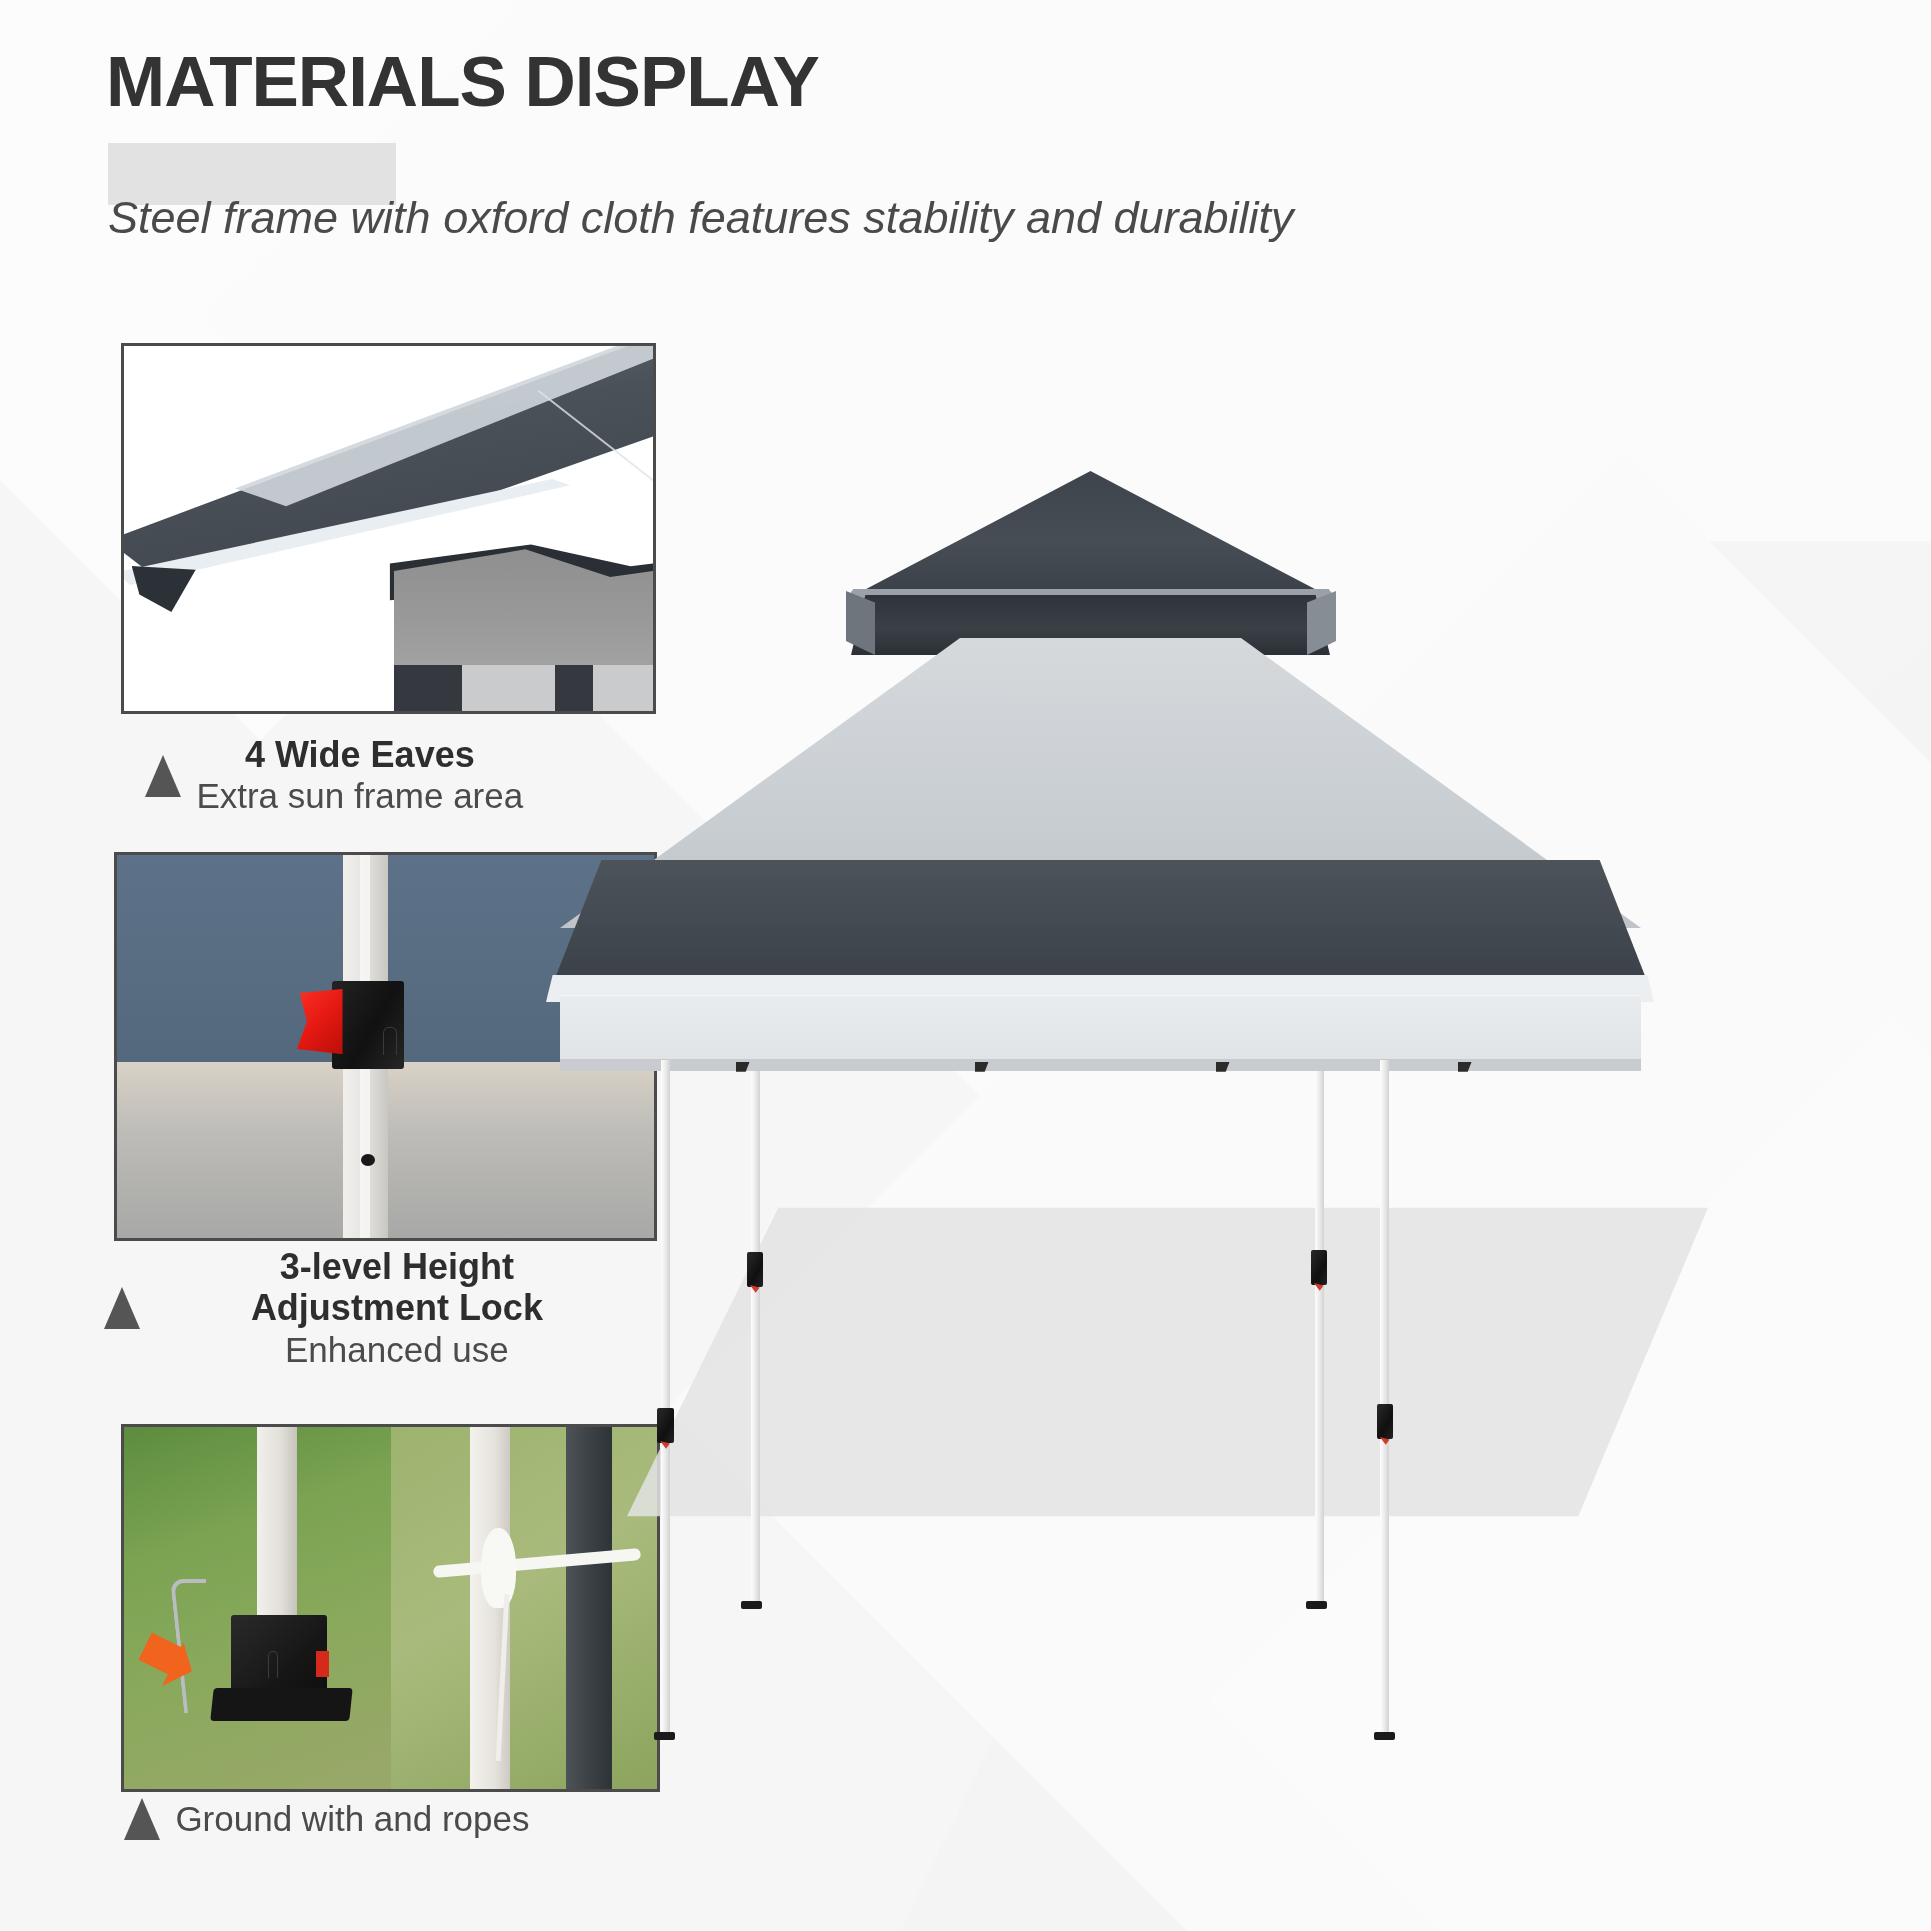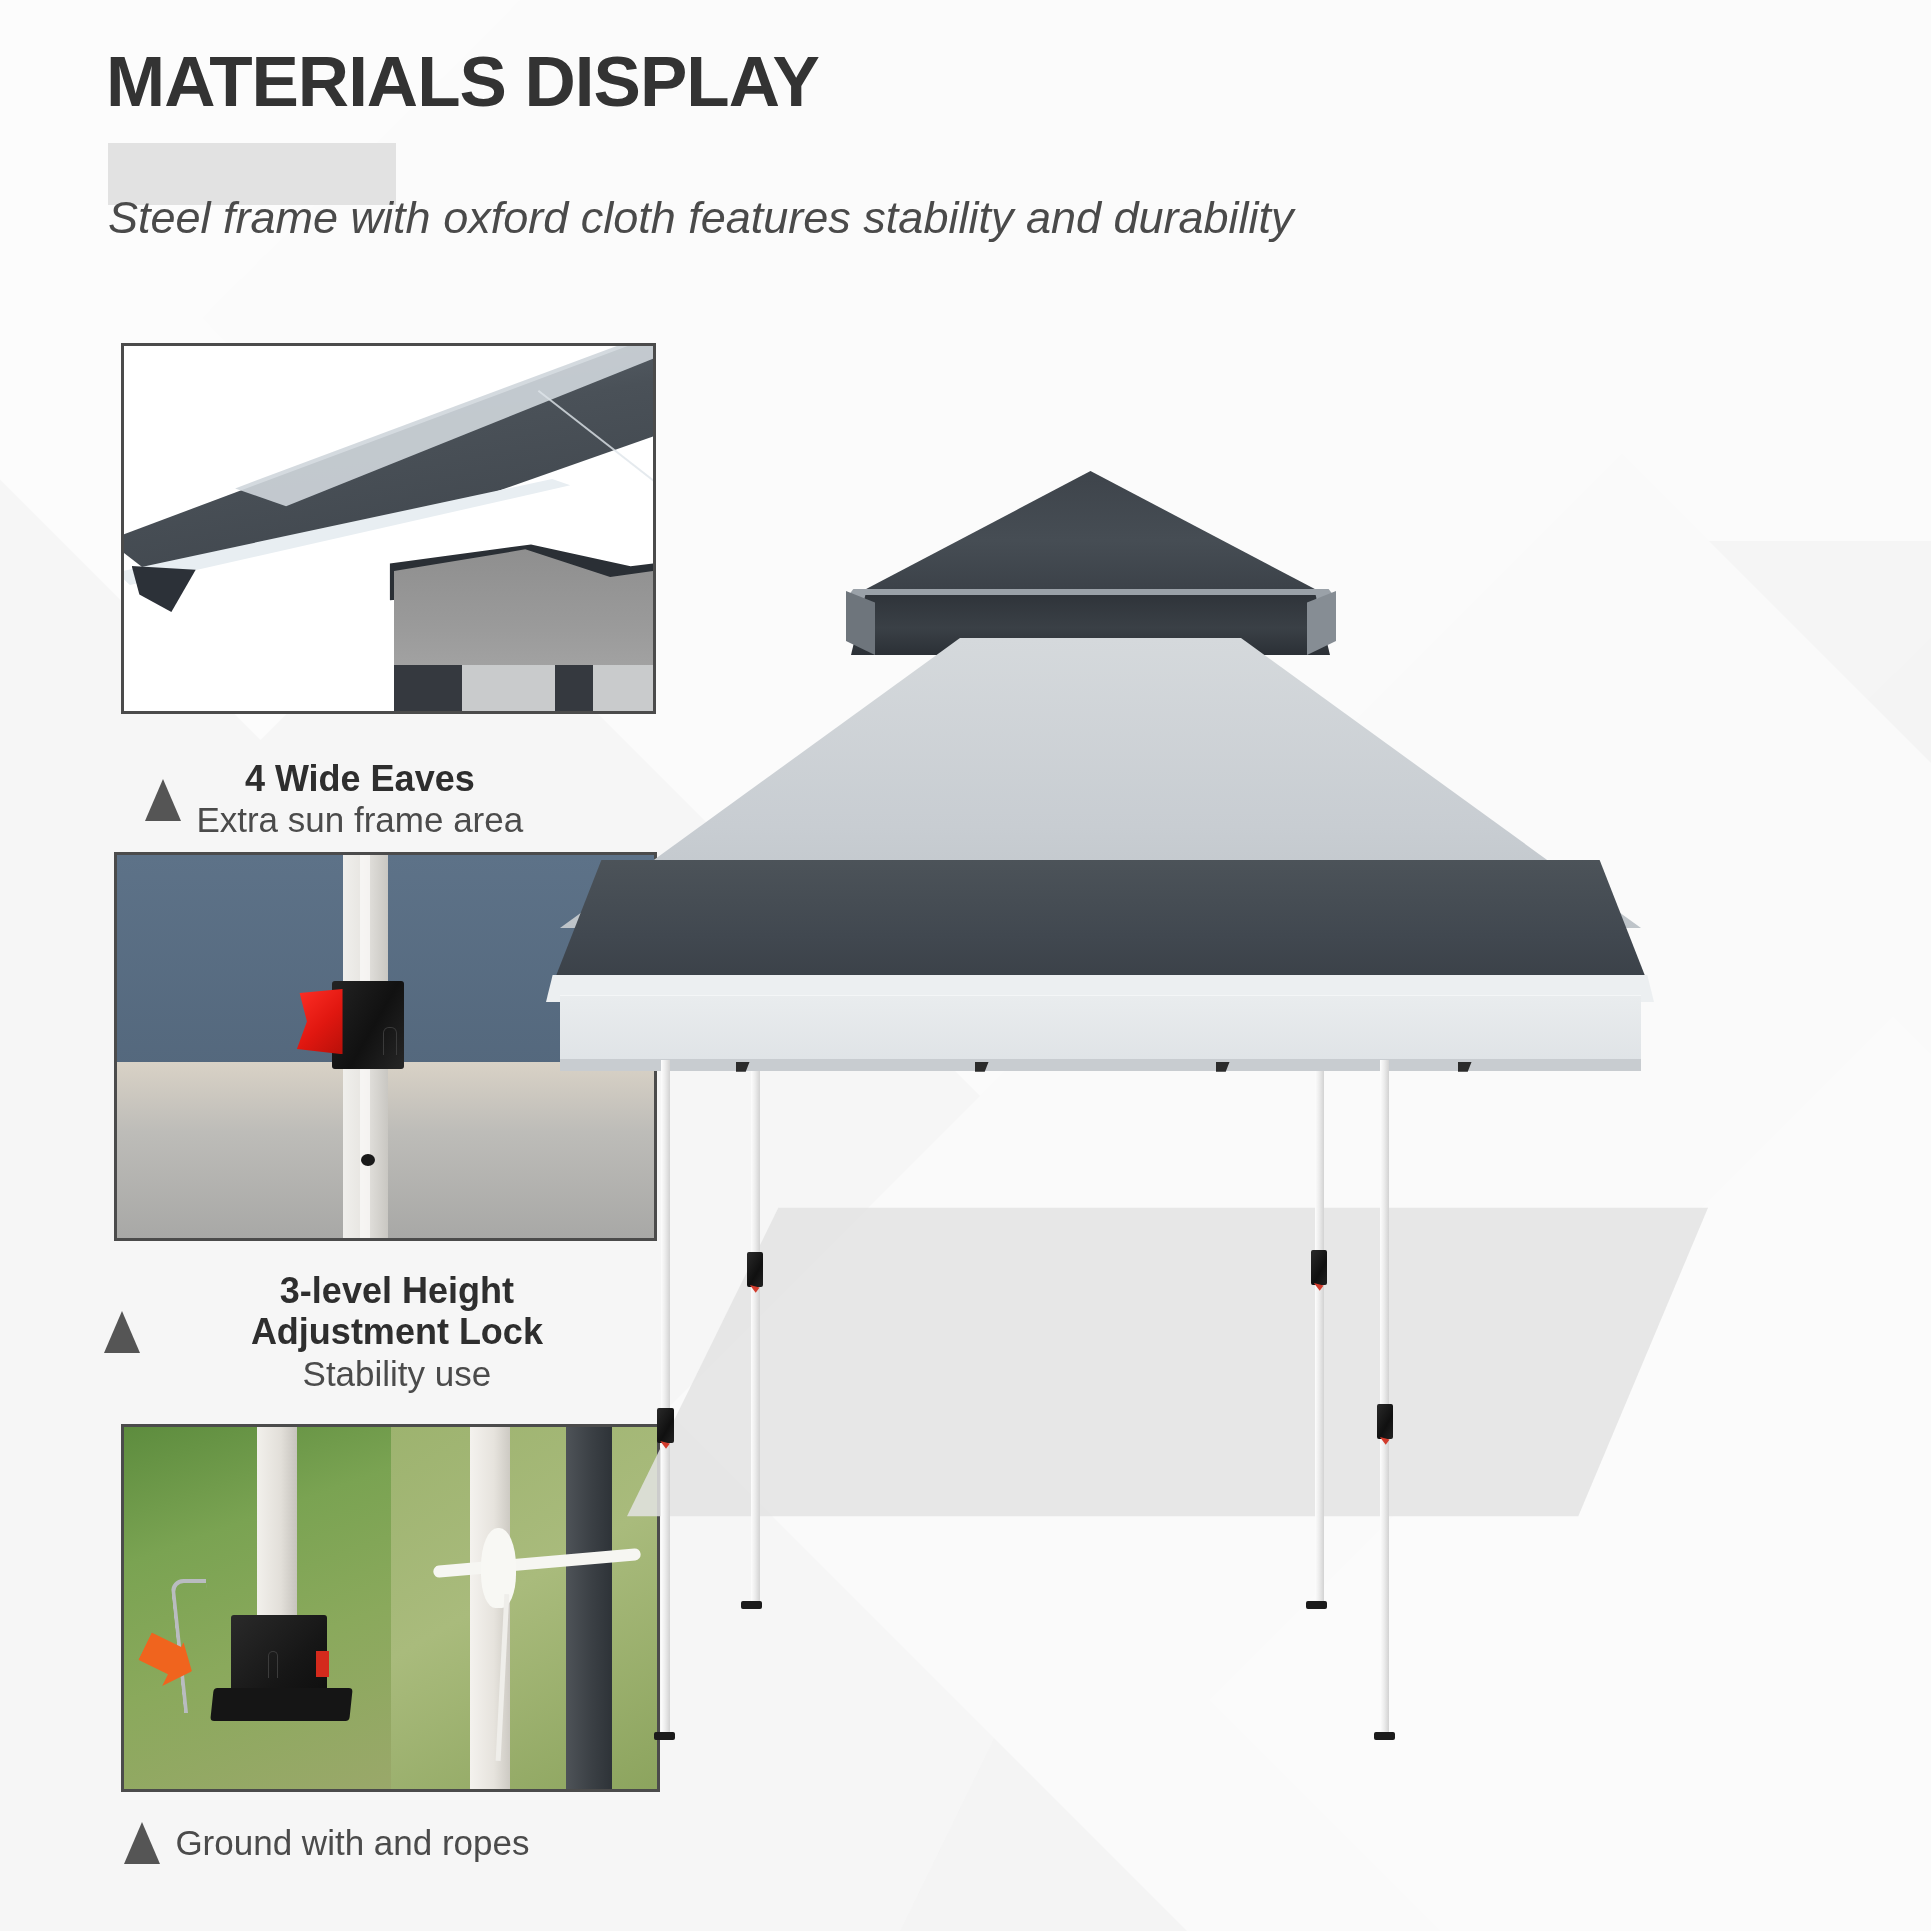--- a/index.html
+++ b/index.html
@@ -89,21 +89,20 @@
   .photo-frame {
     position: absolute;
     border: 3.9px solid #4b4b4b;
     overflow: hidden;
     background: #ffffff;
   }
   .caption {
     position: absolute;
     display: flex;
     align-items: center;
-    margin-top: 24px;
   }
   .tri-marker {
     width: 0; height: 0;
     border-left: 18.3px solid transparent;
     border-right: 18.3px solid transparent;
     border-bottom: 42px solid #555555;
     flex: 0 0 auto;
   }
   .caption-text { margin-left: 15.4px; }
   .caption-title {
@@ -481,21 +480,21 @@
     <div id="photo2-lock"></div>
     <div id="photo2-lock-slot"></div>
     <div id="photo2-lever"></div>
     <div id="photo2-hole"></div>
   </div>
   <div class="caption" style="left:104px; top:1246px; width:560px;">
     <div class="tri-marker"></div>
     <div class="caption-text" style="width:483px;">
       <div class="caption-title">3-level Height
 Adjustment Lock</div>
-      <div class="caption-sub">Stability use</div>
+      <div class="caption-sub">Enhanced use</div>
     </div>
   </div>
 </div>
 
 <div class="feature" style="top:0;">
   <div class="photo-frame" style="left:121px; top:1424px; width:533px; height:362px;">
     <div id="photo3-left">
       <div id="p3-pole"></div>
       <div id="p3-base"></div>
       <div id="p3-base-slot"></div>

